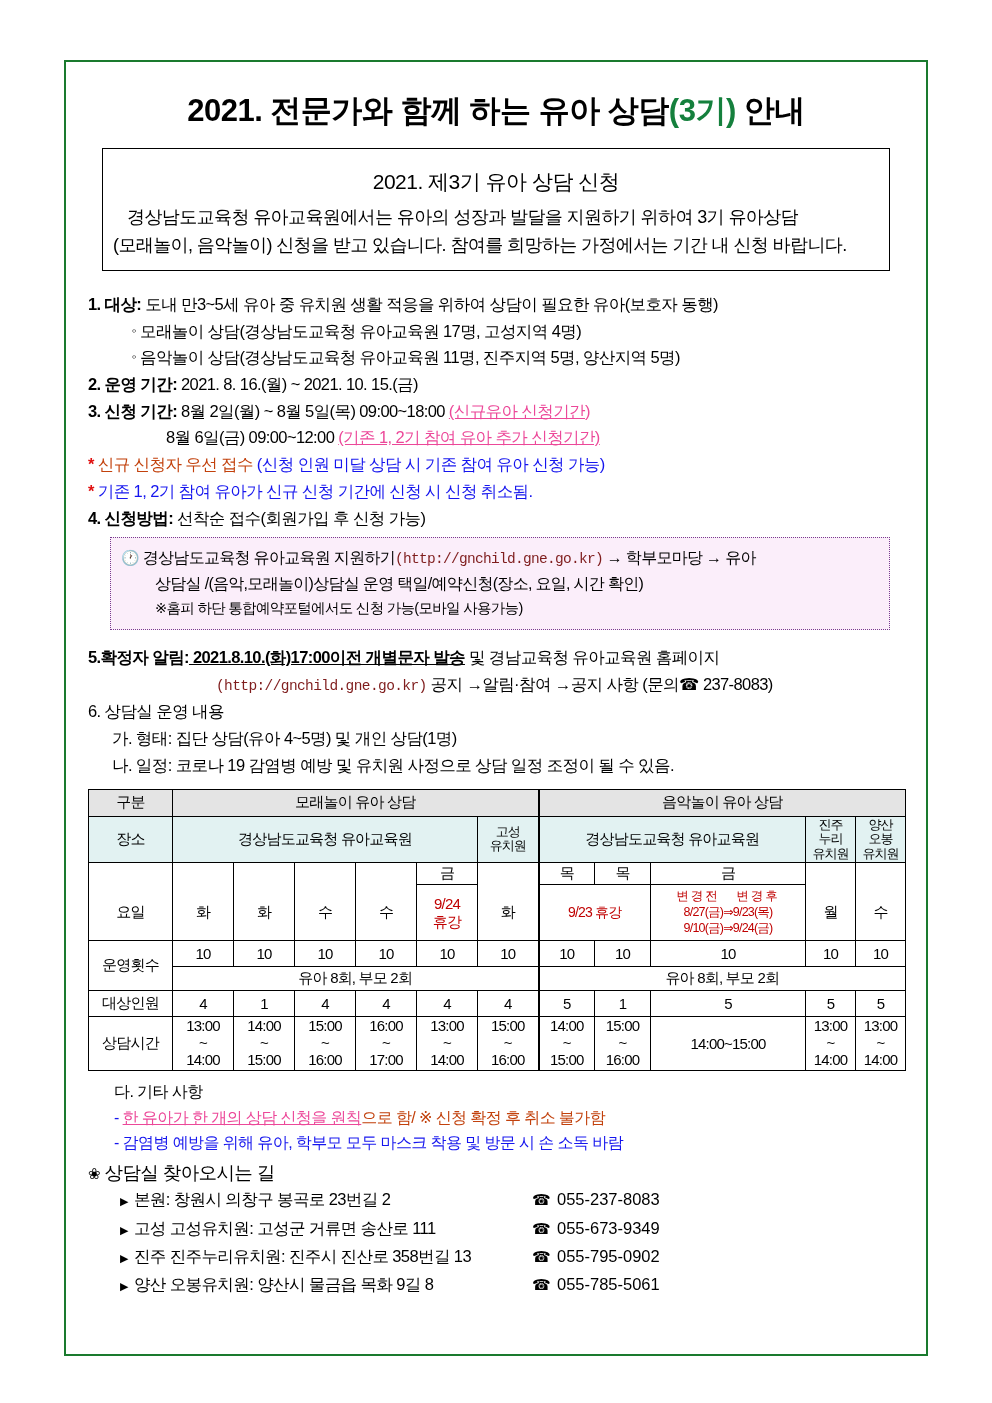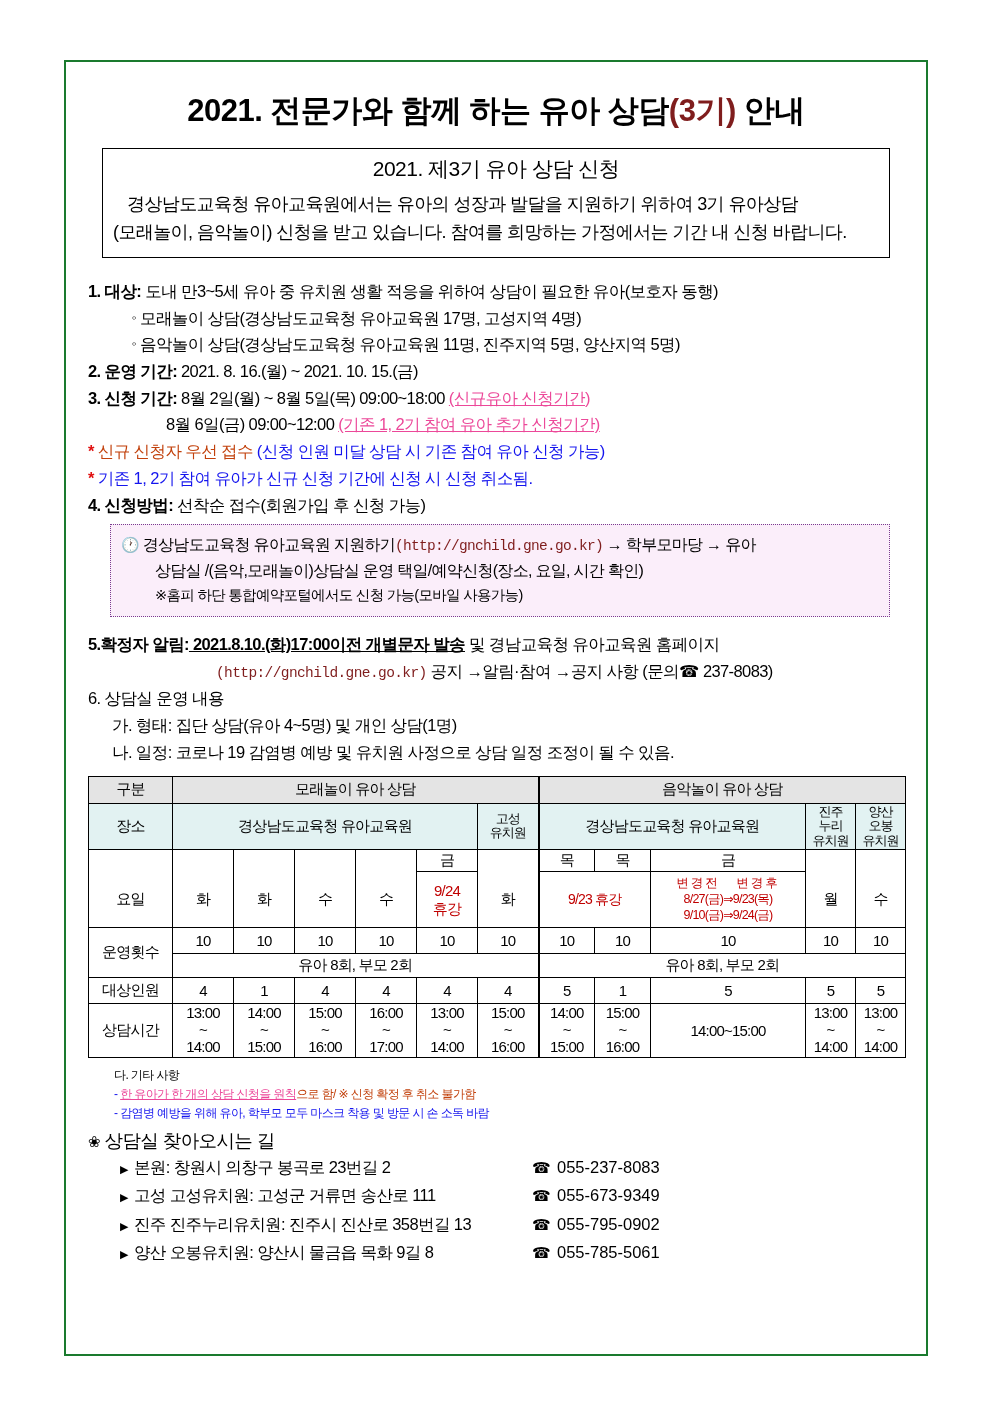--- a/index.html
+++ b/index.html
@@ -27,27 +27,27 @@
 
   
   .main-title {
     text-align: center;
     font-size: 31px;
     font-weight: bold;
     letter-spacing: -0.5px;
     margin: 14px 0 16px 0;
     white-space: nowrap;
   }
-  .main-title .accent { color: #7f1d1d; }
+  .main-title .accent { color: #15803d; }
 
   
   .intro-box {
     border: 1px solid #000;
     margin: 0 14px 20px 14px;
-    padding: 6px 10px 10px 10px;
+    padding: 19px 10px 10px 10px;
   }
   .intro-title {
     text-align: center;
     font-size: 21px;
     letter-spacing: -0.5px;
     margin-bottom: 8px;
   }
   .intro-body {
     font-size: 18px;
     line-height: 1.55;
@@ -117,21 +117,21 @@
   .redcell { color: #c00000; font-size: 12.5px; line-height: 1.2; }
   .redcell.bigger { font-size: 14px; }
   .time-cell { font-size: 11.5px; line-height: 1.12; letter-spacing: -0.5px; }
   .time-wide { font-size: 14px; letter-spacing: 0px; }
   .cnt { font-size: 15px; }
 
   .chg-wrap { color:#c00000; font-size: 12.5px; line-height: 1.25; white-space: nowrap; }
   .chg-head { letter-spacing: 2px; }
 
   
-  .notes { font-size: 12px; line-height: 1.62; letter-spacing: -0.6px; margin-top: 8px; }
+  .notes { font-size: 16px; line-height: 1.62; letter-spacing: -0.6px; margin-top: 8px; }
   .notes .n-ind { padding-left: 26px; white-space: nowrap; }
   .notes .n-ind2 { padding-left: 26px; white-space: nowrap; }
 
   .find-head {
     font-size: 18.5px; letter-spacing: -0.6px; margin-top: 4px; white-space: nowrap;
   }
   .flower-ic { font-size: 15px; }
   .addr-row {
     padding-left: 32px; font-size: 16.5px; line-height: 1.72;
     letter-spacing: -0.6px; white-space: nowrap;

